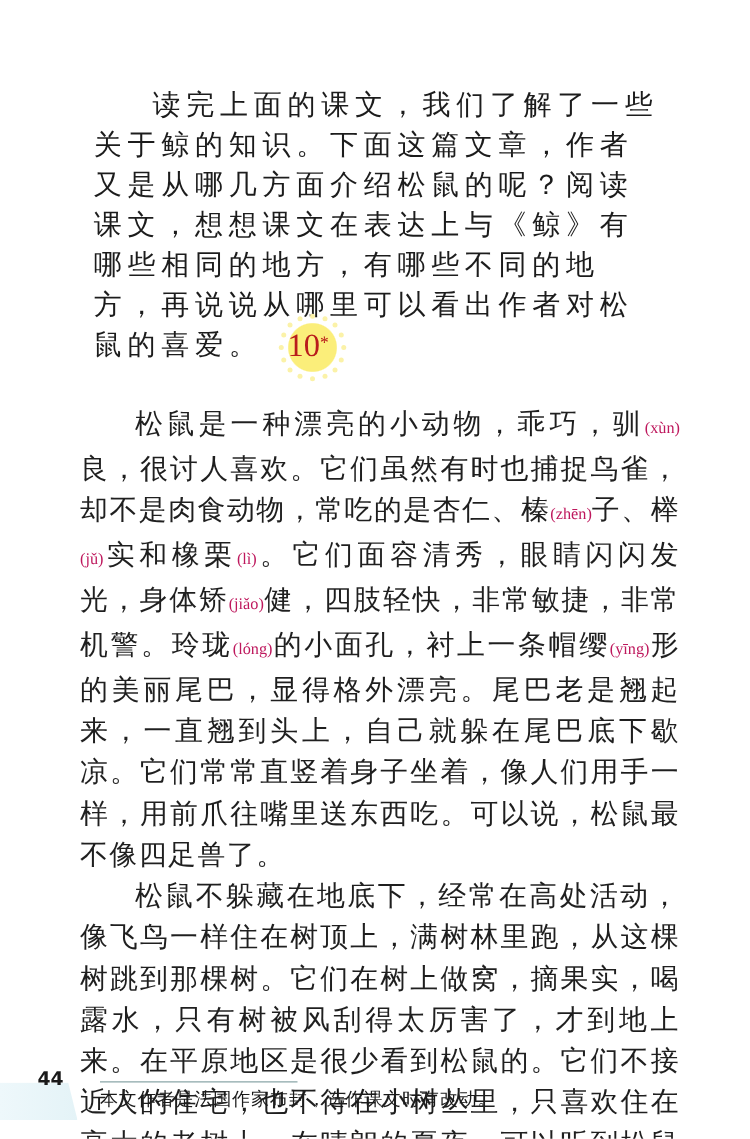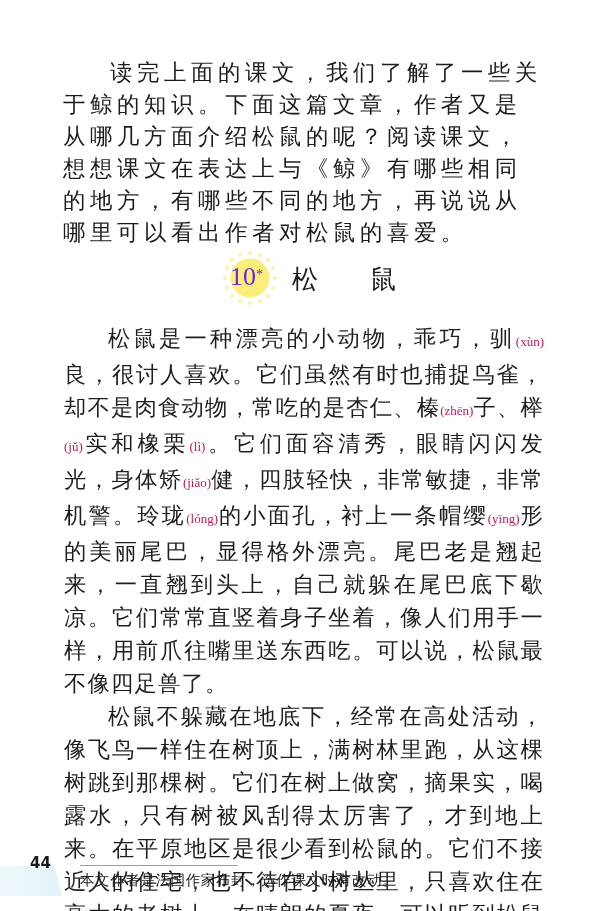--- a/index.html
+++ b/index.html
@@ -5,34 +5,34 @@
     html, body { margin:0; padding:0; }
     body {
       width:600px; height:911px; background:#ffffff; position:relative; overflow:hidden;
       font-family: "DejaVu Serif", "Liberation Serif", serif; color:#1a1a1a;
     }
     .intro {
       position:absolute; left:63px; top:56px; width:480px;
       font-size:22.4px; line-height:32px; letter-spacing:4.6px;
       font-family: "DejaVu Serif", serif; color:#1c1c1c;
     }
-    .intro p { margin:0; text-indent:47px; }
+    .intro p { margin:12px; text-indent:47px; }
     .title-row {
       position:absolute; left:222px; top:250px; height:58px; width:200px;
     }
     .badge {
       position:absolute; left:0; top:0; width:56px; height:56px; border-radius:50%;
       background: radial-gradient(circle at center, #fbee7a 0 19px, rgba(251,238,122,0) 20px);
     }
     .badge .ray {
       position:absolute; width:4px; height:4px; border-radius:50%; background:#fbf2a8;
     }
     .badge-num {
       position:absolute; left:8px; top:12px; font-size:26px; line-height:30px;
-      font-family:"Liberation Serif", serif; color:#6d28d9;
+      font-family:"Liberation Serif", serif; color:#b91c1c;
     }
     .badge-num sup { font-size:14px; vertical-align:top; position:relative; top:-2px; }
     .title-text {
       position:absolute; left:70px; top:14px; font-size:26px; line-height:30px;
       letter-spacing:22px; font-family:"DejaVu Serif", serif; color:#1a1a1a;
     }
     .body-text {
       position:absolute; left:64px; top:322px; width:480px;
       font-size:22.3px; line-height:33px; letter-spacing:1.2px;
       font-family:"Liberation Serif", "DejaVu Serif", serif; color:#1f1f1f;
@@ -77,21 +77,20 @@
       <span class="ray" style="left: 1px; top: 26px;"></span>
       <span class="ray" style="left: 2.90301px; top: 16.4329px;"></span>
       <span class="ray" style="left: 8.32233px; top: 8.32233px;"></span>
       <span class="ray" style="left: 16.4329px; top: 2.90301px;"></span>
       <span class="ray" style="left: 26px; top: 1px;"></span>
       <span class="ray" style="left: 35.5671px; top: 2.90301px;"></span>
       <span class="ray" style="left: 43.6777px; top: 8.32233px;"></span>
       <span class="ray" style="left: 49.097px; top: 16.4329px;"></span>
     </div>
   <span class="badge-num"><span>10</span><sup>*</sup></span>
-  <span class="title-text">松 鼠</span>
 </div>
 
 <div class="body-text">
   <p><span>松鼠是一种漂亮的小动物，乖巧，驯</span><span class="py">(xùn)</span><span>良，很讨人喜欢。它们虽然有时也捕捉鸟雀，却不是肉食动物，常吃的是杏仁、榛</span><span class="py">(zhēn)</span><span>子、榉</span><span class="py">(jǔ)</span><span>实和橡栗</span><span class="py">(lì)</span><span>。它们面容清秀，眼睛闪闪发光，身体矫</span><span class="py">(jiǎo)</span><span>健，四肢轻快，非常敏捷，非常机警。玲珑</span><span class="py">(lóng)</span><span>的小面孔，衬上一条帽缨</span><span class="py">(yīng)</span><span>形的美丽尾巴，显得格外漂亮。尾巴老是翘起来，一直翘到头上，自己就躲在尾巴底下歇凉。它们常常直竖着身子坐着，像人们用手一样，用前爪往嘴里送东西吃。可以说，松鼠最不像四足兽了。</span></p>
   <p><span>松鼠不躲藏在地底下，经常在高处活动，像飞鸟一样住在树顶上，满树林里跑，从这棵树跳到那棵树。它们在树上做窝，摘果实，喝露水，只有树被风刮得太厉害了，才到地上来。在平原地区是很少看到松鼠的。它们不接近人的住宅，也不待在小树丛里，只喜欢住在高大的老树上。在晴朗的夏夜，可以听到松鼠在树上跳着</span></p>
 </div>
 
 <div class="page-tab"></div>
 <span class="page-num">44</span>
 

